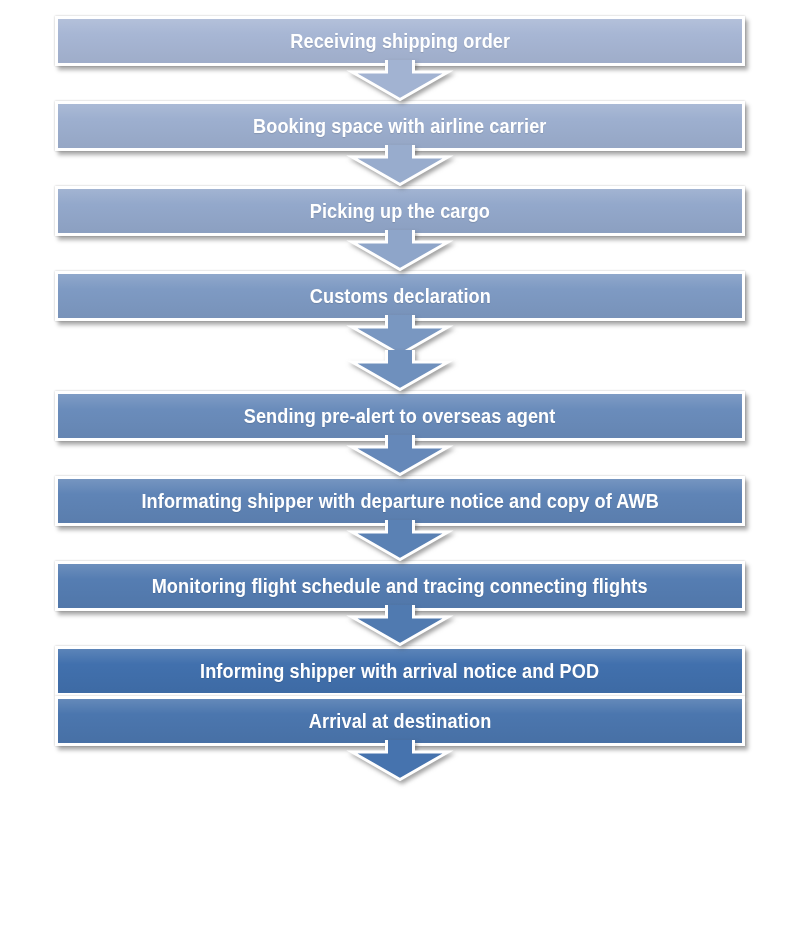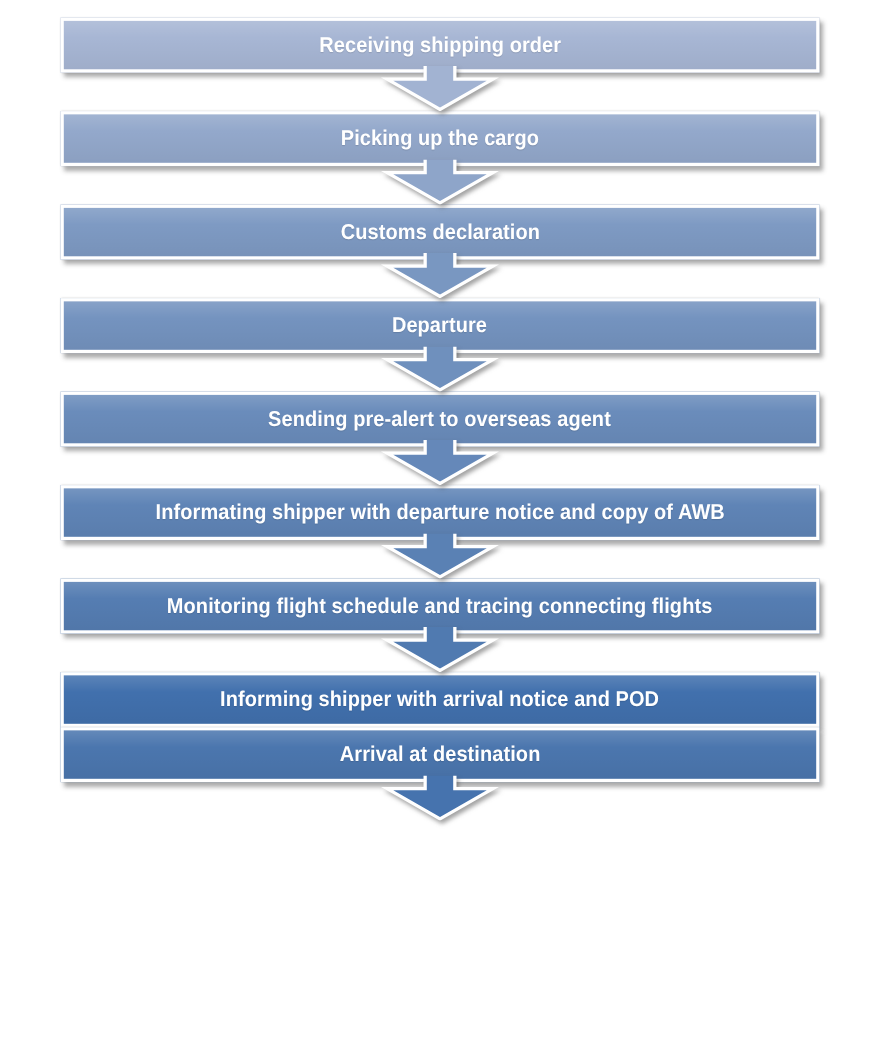--- a/index.html
+++ b/index.html
@@ -73,20 +73,30 @@
     <div class="box" style="background: linear-gradient(rgba(255, 255, 255, 0.14), rgba(255, 255, 255, 0) 35%, rgba(0, 0, 0, 0.05)), rgb(167, 182, 212);">
       <span class="box-label">Receiving shipping order</span>
     </div>
     <div class="arrow-wrap">
       <svg width="120" height="41" viewBox="0 0 120 41" xmlns="http://www.w3.org/2000/svg">
         <path class="arrow-shape" d="M 46.5 0 L 46.5 12 L 12 12 L 60 39.5 L 108 12 L 73.5 12 L 73.5 0" stroke-width="3" stroke-linejoin="miter" stroke-linecap="butt" fill="#a2b3d2" stroke="#ffffff"></path>
       </svg>
     </div>
   </div>
 
+  <div class="step">
+    <div class="box" style="background: linear-gradient(rgba(255, 255, 255, 0.14), rgba(255, 255, 255, 0) 35%, rgba(0, 0, 0, 0.05)), rgb(157, 175, 207);">
+      <span class="box-label">Booking space with airline carrier</span>
+    </div>
+    <div class="arrow-wrap">
+      <svg width="120" height="41" viewBox="0 0 120 41" xmlns="http://www.w3.org/2000/svg">
+        <path class="arrow-shape" d="M 46.5 0 L 46.5 12 L 12 12 L 60 39.5 L 108 12 L 73.5 12 L 73.5 0" stroke-width="3" stroke-linejoin="miter" stroke-linecap="butt" fill="#98accd" stroke="#ffffff"></path>
+      </svg>
+    </div>
+  </div>
 
   <div class="step">
     <div class="box" style="background: linear-gradient(rgba(255, 255, 255, 0.14), rgba(255, 255, 255, 0) 35%, rgba(0, 0, 0, 0.05)), rgb(147, 168, 203);">
       <span class="box-label">Picking up the cargo</span>
     </div>
     <div class="arrow-wrap">
       <svg width="120" height="41" viewBox="0 0 120 41" xmlns="http://www.w3.org/2000/svg">
         <path class="arrow-shape" d="M 46.5 0 L 46.5 12 L 12 12 L 60 39.5 L 108 12 L 73.5 12 L 73.5 0" stroke-width="3" stroke-linejoin="miter" stroke-linecap="butt" fill="#8ea5c9" stroke="#ffffff"></path>
       </svg>
     </div>
@@ -98,23 +108,20 @@
       <span class="box-label">Customs declaration</span>
     </div>
     <div class="arrow-wrap">
       <svg width="120" height="41" viewBox="0 0 120 41" xmlns="http://www.w3.org/2000/svg">
         <path class="arrow-shape" d="M 46.5 0 L 46.5 12 L 12 12 L 60 39.5 L 108 12 L 73.5 12 L 73.5 0" stroke-width="3" stroke-linejoin="miter" stroke-linecap="butt" fill="#7997c1" stroke="#ffffff"></path>
       </svg>
     </div>
   </div>
 
   <div class="step">
-    <div class="box" style="background: linear-gradient(rgba(255, 255, 255, 0.14), rgba(255, 255, 255, 0) 35%, rgba(0, 0, 0, 0.05)), rgb(116, 147, 191);">
-      <span class="box-label">Departure</span>
-    </div>
     <div class="arrow-wrap">
       <svg width="120" height="41" viewBox="0 0 120 41" xmlns="http://www.w3.org/2000/svg">
         <path class="arrow-shape" d="M 46.5 0 L 46.5 12 L 12 12 L 60 39.5 L 108 12 L 73.5 12 L 73.5 0" stroke-width="3" stroke-linejoin="miter" stroke-linecap="butt" fill="#6f90bd" stroke="#ffffff"></path>
       </svg>
     </div>
   </div>
 
   <div class="step">
     <div class="box" style="background: linear-gradient(rgba(255, 255, 255, 0.14), rgba(255, 255, 255, 0) 35%, rgba(0, 0, 0, 0.05)), rgb(106, 140, 187); align-items: center;">
       <span class="box-label">Sending pre-alert to overseas agent</span>

